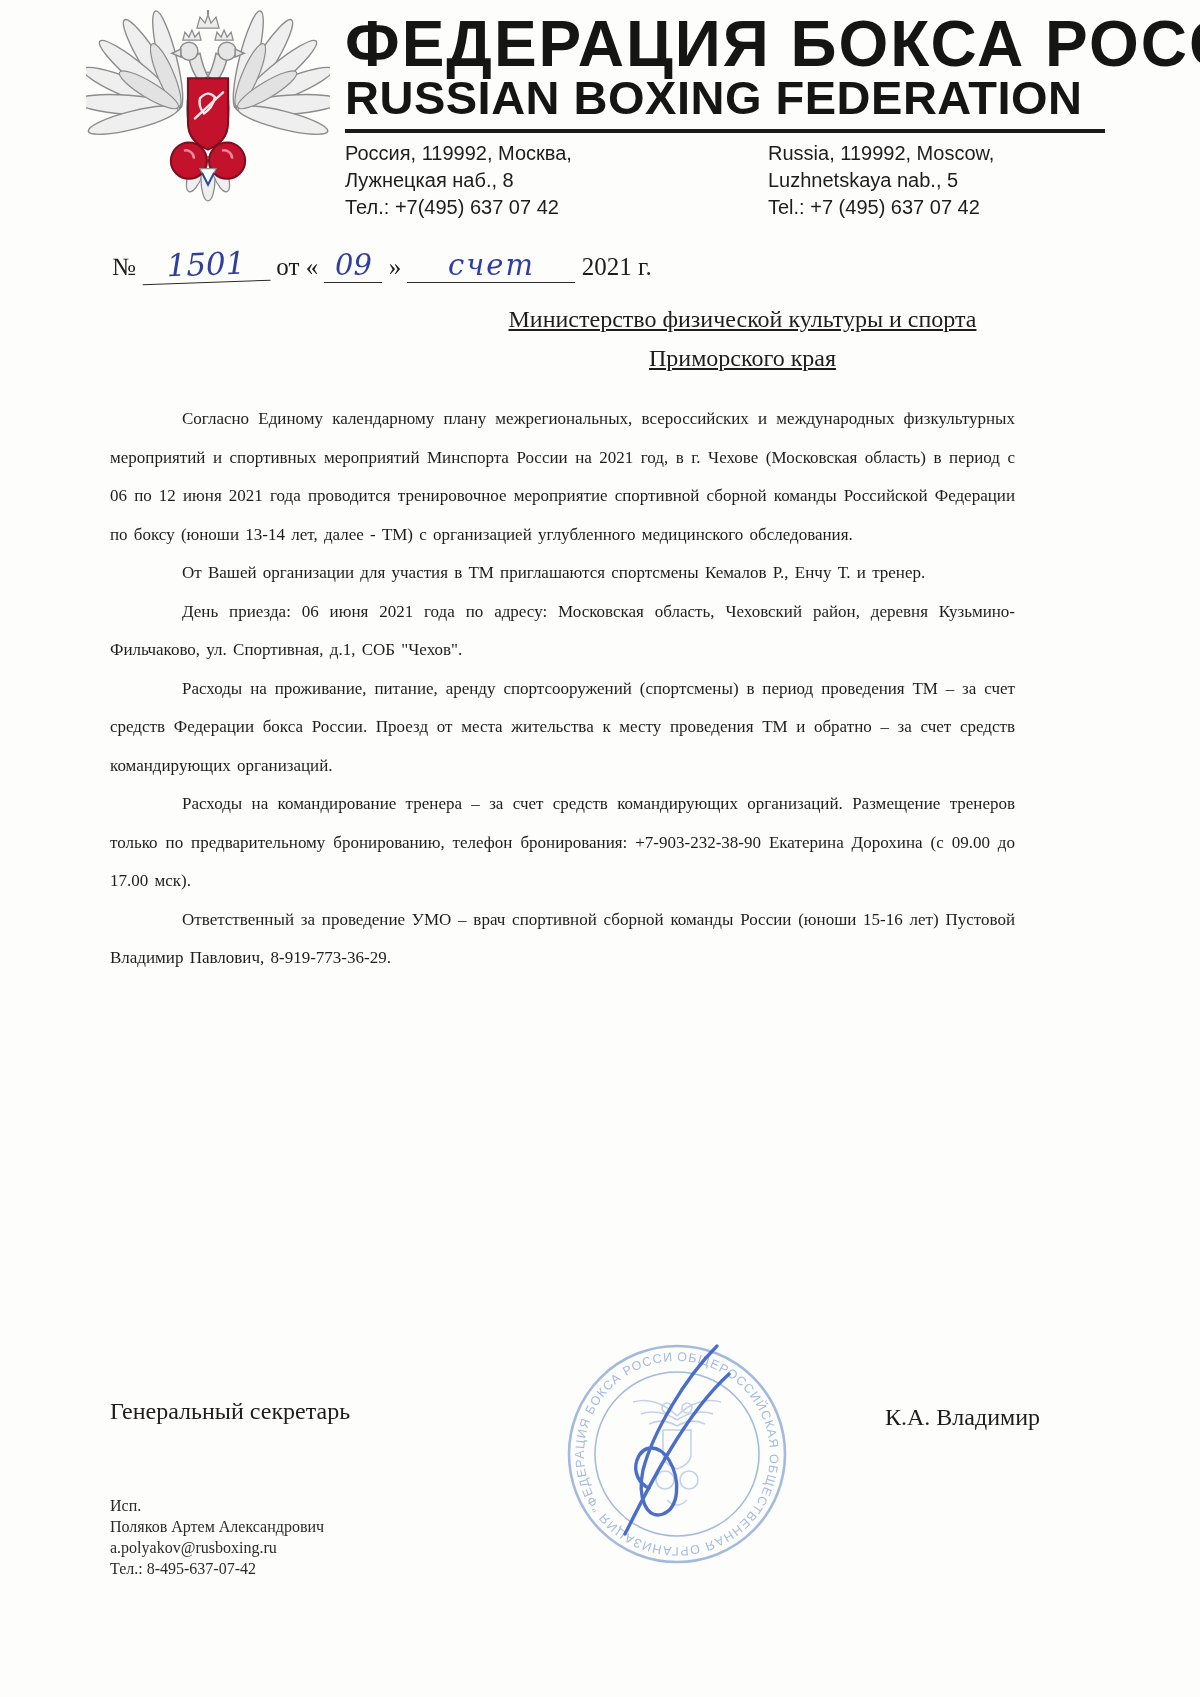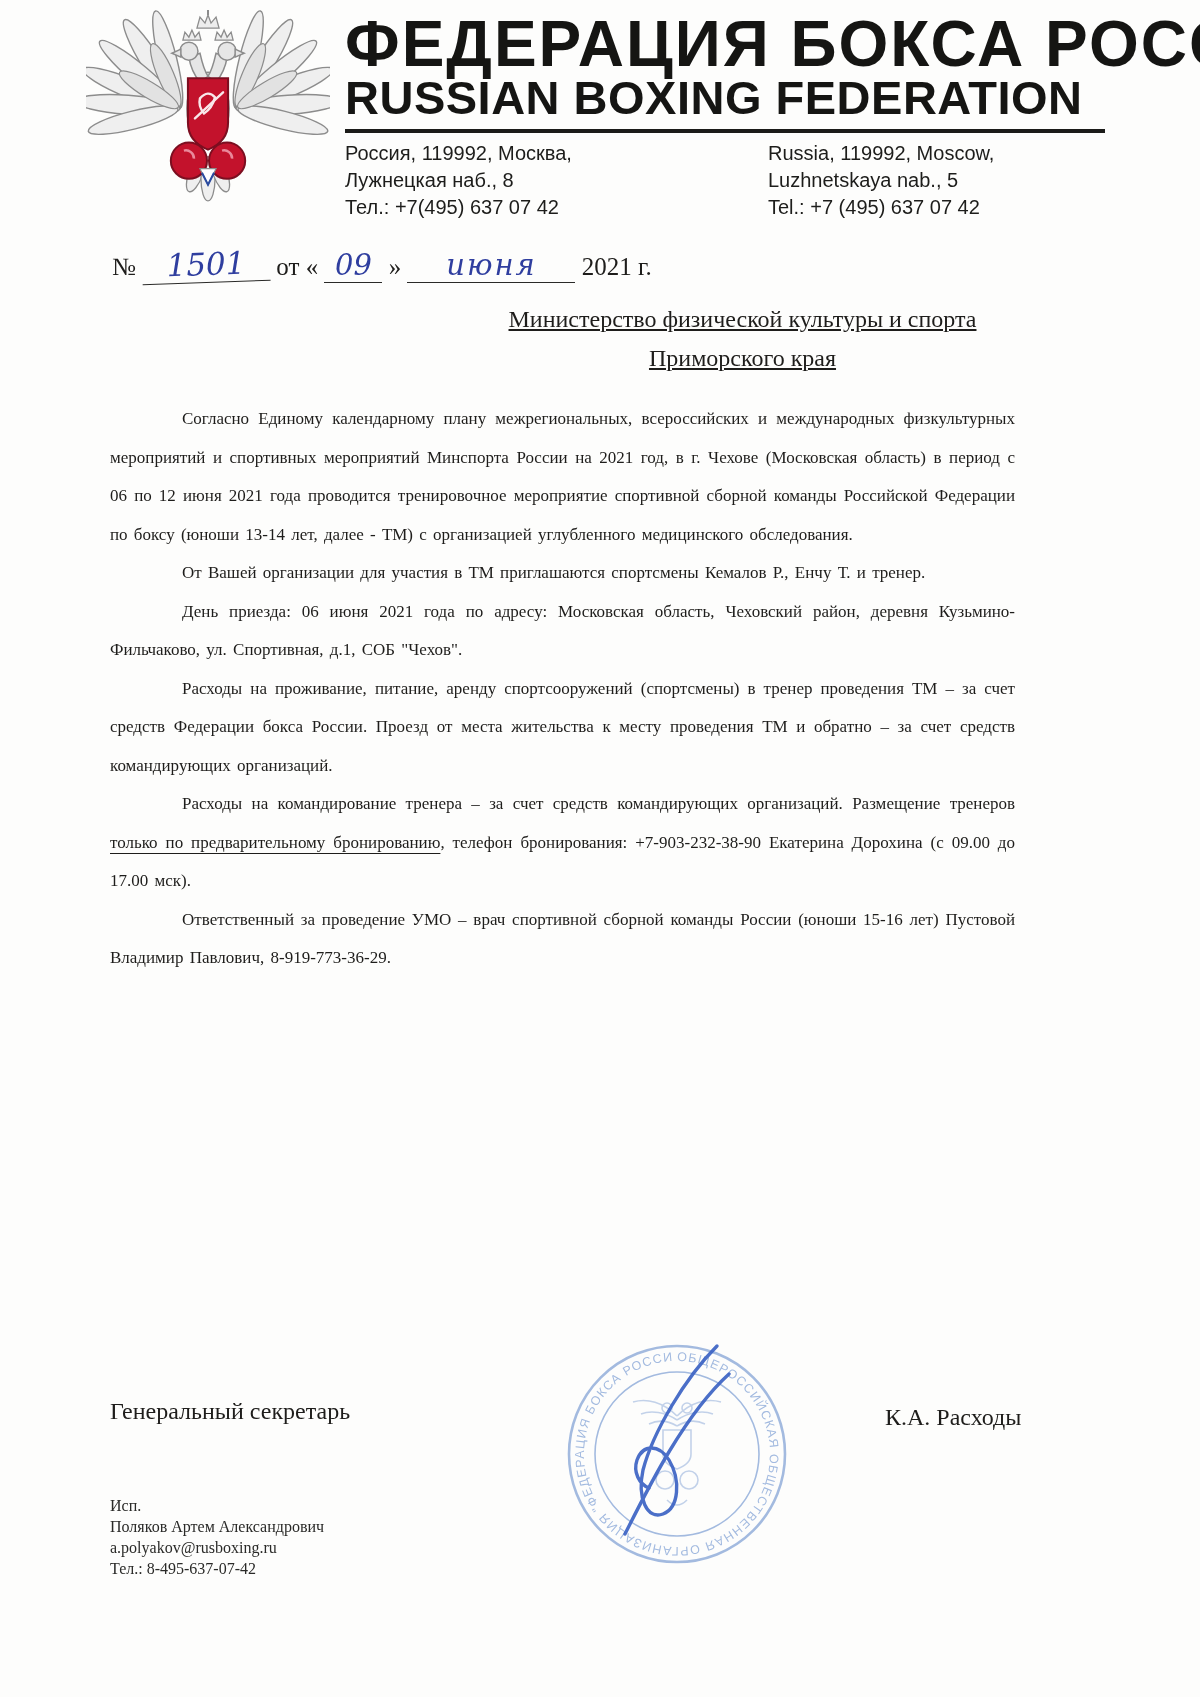--- a/index.html
+++ b/index.html
@@ -28,21 +28,21 @@
   .blank.num{width:128px;font-size:31px;transform:rotate(-2deg);}
   .blank.day{width:58px;font-size:29px;}
   .blank.month{width:168px;font-size:29px;letter-spacing:2px;}
   
   .recipient{position:absolute;left:470px;top:300px;width:545px;text-align:center;
     font-size:24px;line-height:39px;text-decoration:underline;}
   
   .letter-body{position:absolute;left:110px;top:400px;width:905px;
     font-size:17px;line-height:38.5px;text-align:justify;word-spacing:2px;}
   .letter-body p{margin:0;text-indent:72px;}
-  .letter-body .u{text-decoration:underline;text-underline-offset:5px;}
+  .letter-body .u{text-underline-offset:5px;}
   
   .sig-title{position:absolute;left:110px;top:1398px;font-size:24px;}
   .sig-name{position:absolute;left:885px;top:1404px;font-size:24px;}
   .stamp{position:absolute;left:555px;top:1338px;width:245px;height:235px;}
   
   .footer{position:absolute;left:110px;top:1495px;font-size:16px;line-height:21px;color:#2a2a28;}
 </style>
 </head>
 <body>
 
@@ -129,40 +129,40 @@
     <div>Luzhnetskaya nab., 5</div>
     <div>Tel.: +7 (495) 637 07 42</div>
   </div>
 
   <div class="refline">
     <span class="lbl">№</span>
     <span class="blank num">1501</span>
     <span class="lbl">от «</span>
     <span class="blank day">09</span>
     <span class="lbl">»</span>
-    <span class="blank month">июня</span>
+    <span class="blank month">счет</span>
     <span class="lbl">2021 г.</span>
   </div>
 
   <div class="recipient">
     <div>Министерство физической культуры и спорта</div>
     <div>Приморского края</div>
   </div>
 
   <div class="letter-body">
     <p>Согласно Единому календарному плану межрегиональных, всероссийских и международных физкультурных мероприятий и спортивных мероприятий Минспорта России на 2021 год, в г. Чехове (Московская область) в период с 06 по 12 июня 2021 года проводится тренировочное мероприятие спортивной сборной команды Российской Федерации по боксу (юноши 13-14 лет, далее - ТМ) с организацией углубленного медицинского обследования.</p>
     <p>От Вашей организации для участия в ТМ приглашаются спортсмены Кемалов Р., Енчу Т. и тренер.</p>
     <p>День приезда: 06 июня 2021 года по адресу: Московская область, Чеховский район, деревня Кузьмино-Фильчаково, ул. Спортивная, д.1, СОБ "Чехов".</p>
-    <p>Расходы на проживание, питание, аренду спортсооружений (спортсмены) в тренер проведения ТМ – за счет средств Федерации бокса России. Проезд от места жительства к месту проведения ТМ и обратно – за счет средств командирующих организаций.</p>
+    <p>Расходы на проживание, питание, аренду спортсооружений (спортсмены) в период проведения ТМ – за счет средств Федерации бокса России. Проезд от места жительства к месту проведения ТМ и обратно – за счет средств командирующих организаций.</p>
     <p><span>Расходы на командирование тренера – за счет средств командирующих организаций. Размещение тренеров </span><span class="u">только по предварительному бронированию</span><span>, телефон бронирования: +7-903-232-38-90 Екатерина Дорохина (с 09.00 до 17.00 мск).</span></p>
     <p>Ответственный за проведение УМО – врач спортивной сборной команды России (юноши 15-16 лет) Пустовой Владимир Павлович, 8-919-773-36-29.</p>
   </div>
 
   <div class="sig-title">Генеральный секретарь</div>
-  <div class="sig-name">К.А. Расходы</div>
+  <div class="sig-name">К.А. Владимир</div>
 
   <svg class="stamp" viewBox="0 0 245 235" aria-hidden="true">
     <g opacity="0.78">
       <circle cx="122" cy="116" r="108" fill="none" stroke="#8aa8d8" stroke-width="2.6"></circle>
       <circle cx="122" cy="116" r="82" fill="none" stroke="#8aa8d8" stroke-width="1.6"></circle>
       <defs>
         <path id="ringpath" d="M 122 23 A 93 93 0 1 1 121.9 23"></path>
       </defs>
       <text font-family="Liberation Sans, sans-serif" font-size="12.5" letter-spacing="1.1" fill="#8aa8d8">
         <textPath href="#ringpath">ОБЩЕРОССИЙСКАЯ ОБЩЕСТВЕННАЯ ОРГАНИЗАЦИЯ "ФЕДЕРАЦИЯ БОКСА РОССИИ"  *  </textPath>

